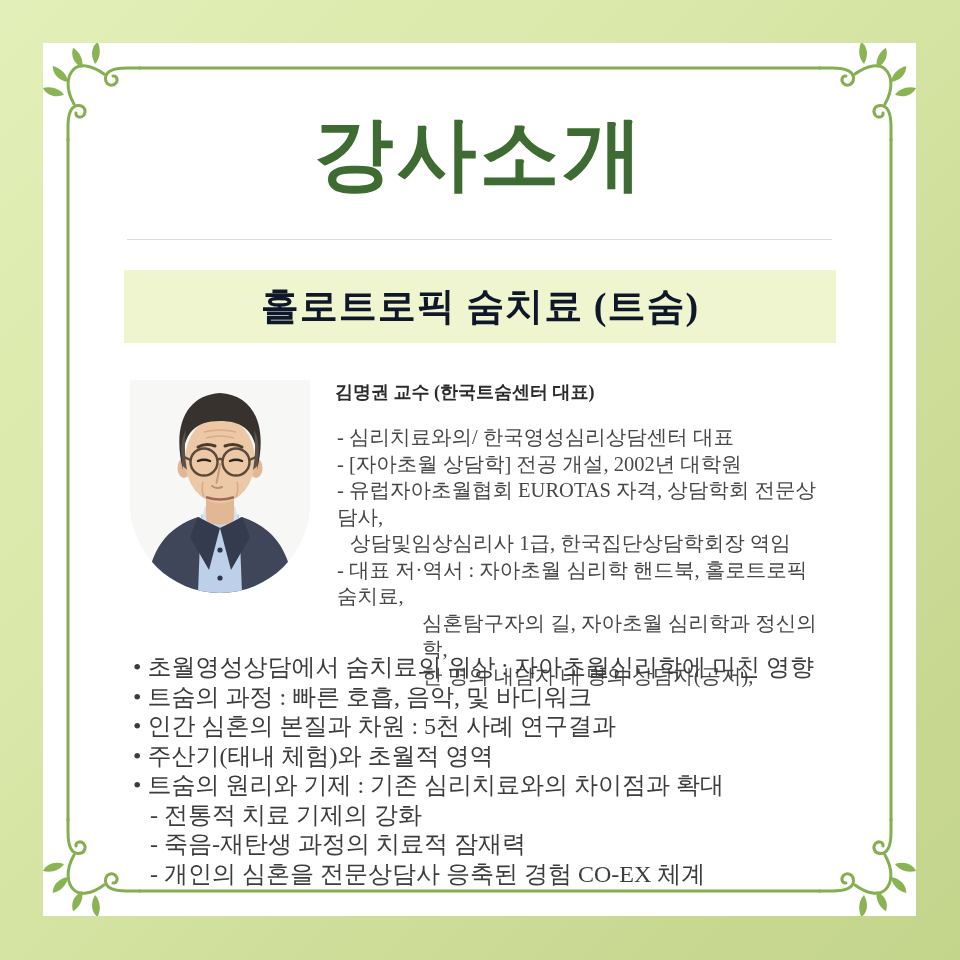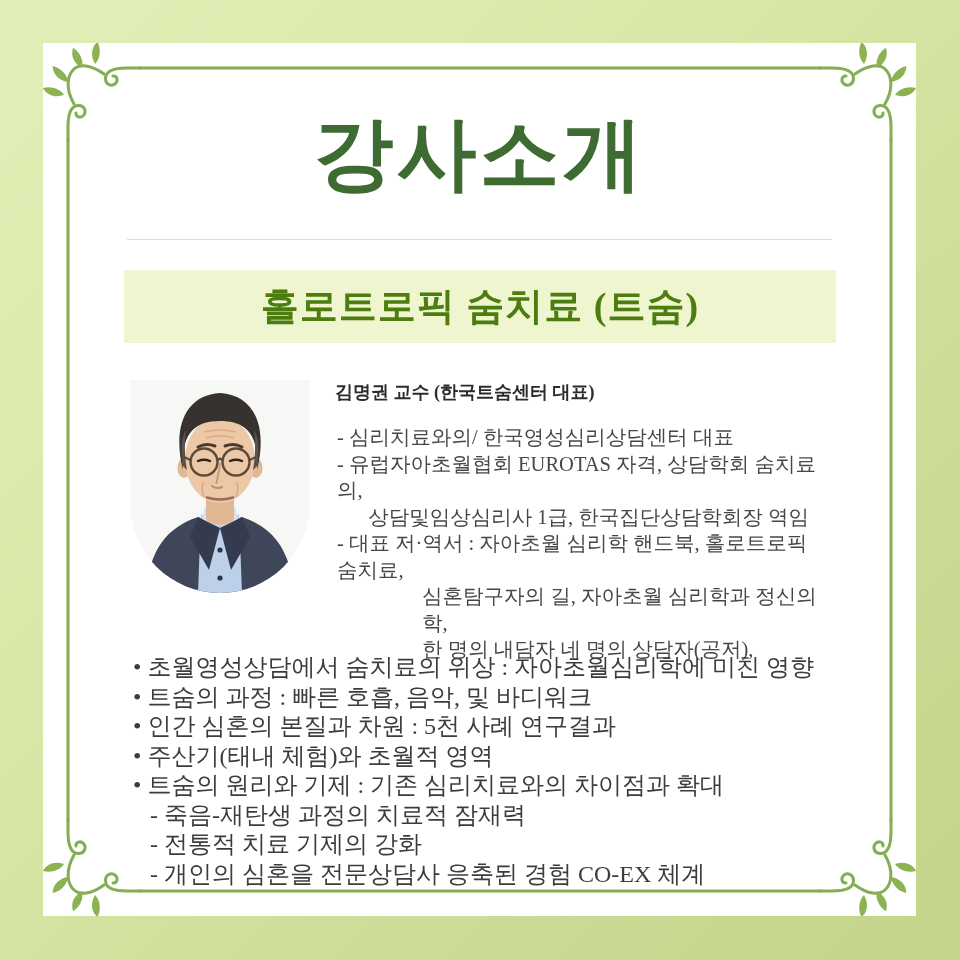--- a/index.html
+++ b/index.html
@@ -23,34 +23,34 @@
     text-align:center; font-size:80px; font-weight:700;
     color:#3e6b31; letter-spacing:3px;
   }
   .divider {
     position:absolute; left:84px; top:196px; width:705px; height:1px;
     background:#dcdcdc;
   }
   .banner {
     position:absolute; left:81px; top:227px; width:712px; height:73px;
     background:#eef5cf; display:flex; align-items:center; justify-content:center;
-    font-size:38px; font-weight:700; color:#4d7c0f; letter-spacing:1px;
+    font-size:38px; font-weight:700; color:#0f172a; letter-spacing:1px;
   }
   .photo-wrap {
     position:absolute; left:87px; top:337px; width:180px; height:213px;
   }
   .instructor-name {
     position:absolute; left:292px; top:337px;
     font-size:18px; font-weight:700; color:#2b2b2b;
   }
   .bio {
     position:absolute; left:294px; top:381px; width:490px;
     font-size:20.5px; line-height:26.5px; color:#474747;
   }
-  .bio .i1 { padding-left:13px;text-align:center; }
+  .bio .i1 { padding-left:13px; }
   .bio .i2 { padding-left:85px; }
   .topics {
     position:absolute; left:90px; top:610px; width:720px;
     font-size:24px; line-height:29.5px; color:#3c3c3c;
   }
   .topics .sub { padding-left:17px; }
 </style>
 </head>
 <body>
 
@@ -149,32 +149,33 @@
 
           <path d="M77 117.5 Q 90 121.5 103 117.5" stroke="#996b56" stroke-width="2.6" fill="none" stroke-linecap="round"></path>
         </g>
       </svg>
     </div>
 
     <div class="instructor-name">김명권 교수 (한국트숨센터 대표)</div>
 
     <div class="bio">
       <div>- 심리치료와의/ 한국영성심리상담센터 대표</div>
-      <div>- 유럽자아초월협회 EUROTAS 자격, 상담학회 숨치료의,</div>
+      <div>- [자아초월 상담학] 전공 개설, 2002년 대학원</div>
+      <div>- 유럽자아초월협회 EUROTAS 자격, 상담학회 전문상담사,</div>
       <div class="i1">상담및임상심리사 1급, 한국집단상담학회장 역임</div>
       <div>- 대표 저·역서 : 자아초월 심리학 핸드북, 홀로트로픽 숨치료,</div>
       <div class="i2">심혼탐구자의 길, 자아초월 심리학과 정신의학,</div>
       <div class="i2">한 명의 내담자 네 명의 상담자(공저),</div>
     </div>
 
     <div class="topics">
       <div>• 초월영성상담에서 숨치료의 위상 : 자아초월심리학에 미친 영향</div>
       <div>• 트숨의 과정 : 빠른 호흡, 음악, 및 바디워크</div>
       <div>• 인간 심혼의 본질과 차원 : 5천 사례 연구결과</div>
       <div>• 주산기(태내 체험)와 초월적 영역</div>
       <div>• 트숨의 원리와 기제 : 기존 심리치료와의 차이점과 확대</div>
+      <div class="sub">- 전통적 치료 기제의 강화</div>
       <div class="sub">- 죽음-재탄생 과정의 치료적 잠재력</div>
-      <div class="sub">- 전통적 치료 기제의 강화</div>
       <div class="sub">- 개인의 심혼을 전문상담사 응축된 경험 CO-EX 체계</div>
     </div>
 
   </div>
 </div>
 
 </body></html>

